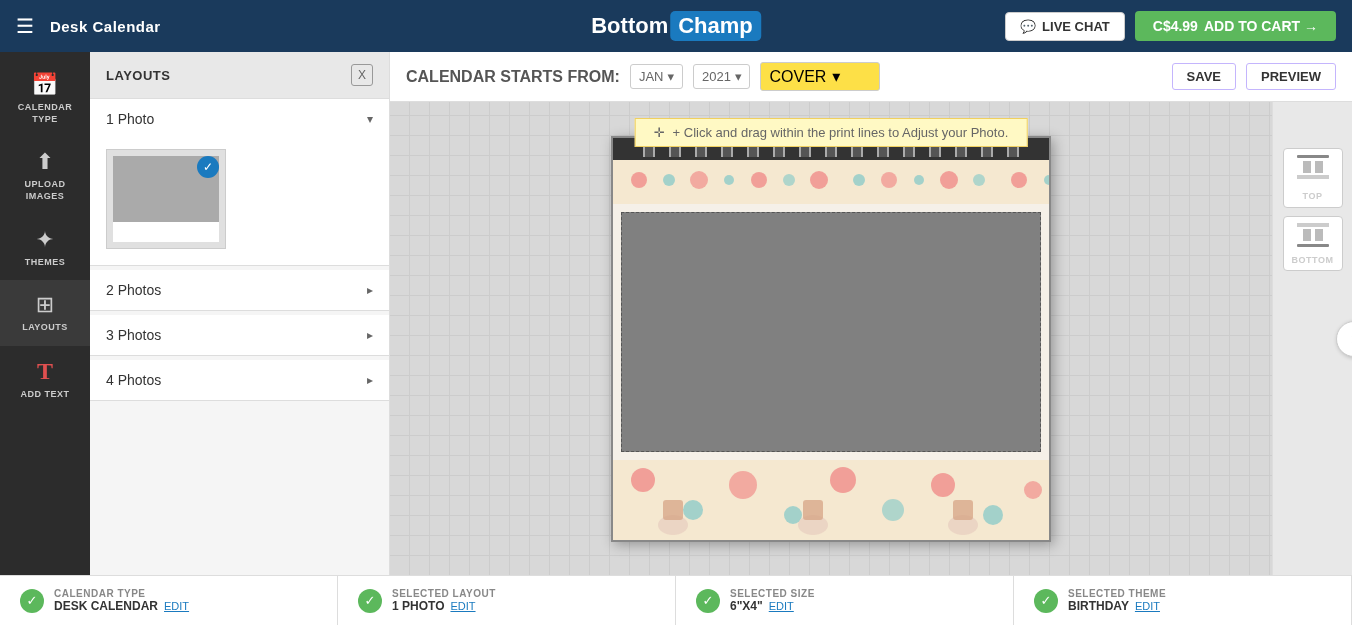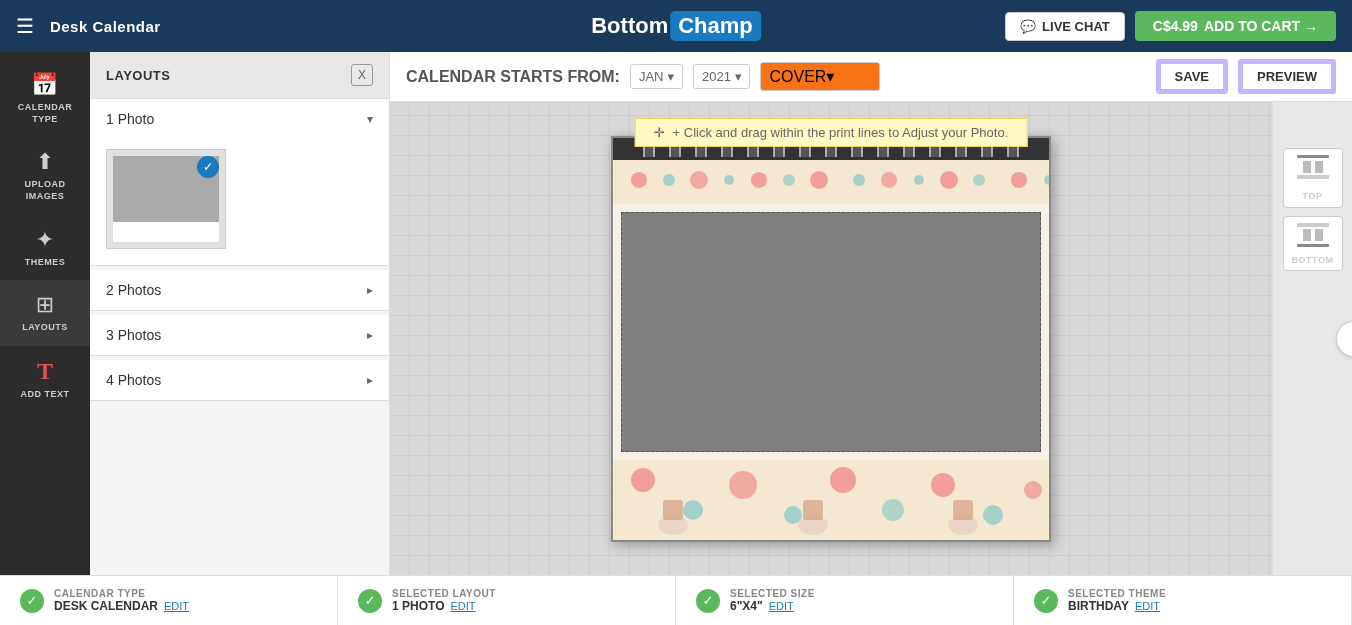--- a/index.html
+++ b/index.html
@@ -247,37 +247,37 @@
       font-size: 13px;
       background: white;
       cursor: pointer;
       display: flex;
       align-items: center;
       gap: 4px;
     }
     .toolbar-select span { font-size: 13px; color: #666; }
     .toolbar-btn {
       background: white;
-      border: 5px solid #c4b5fd;
+      border: 1px solid #c4b5fd;
       border-radius: 3px;
       padding: 5px 14px;
       cursor: pointer;
       font-size: 13px;
       color: #333;
       font-weight: bold;
     }
     .toolbar-spacer { flex: 1; }
     .cover-select {
       display: flex;
       align-items: center;
       border: 1px solid #ccc;
       border-radius: 3px;
       padding: 4px 8px;
-      gap: 0;
-      background: #f97316;
+      gap: 6px;
+      background: #fde047;
       cursor: pointer;
       min-width: 120px;
     }
 
     .canvas-container {
       flex: 1;
       background: #d8d8d8;
       background-image: repeating-linear-gradient(0deg, transparent, transparent 19px, #ccc 19px, #ccc 20px), repeating-linear-gradient(90deg, transparent, transparent 19px, #ccc 19px, #ccc 20px);
       display: flex;
       align-items: center;

